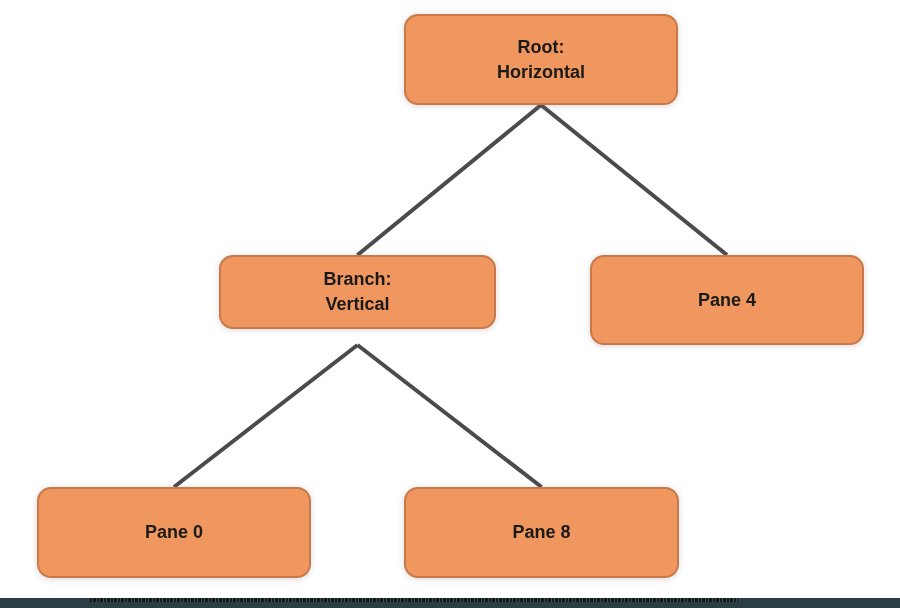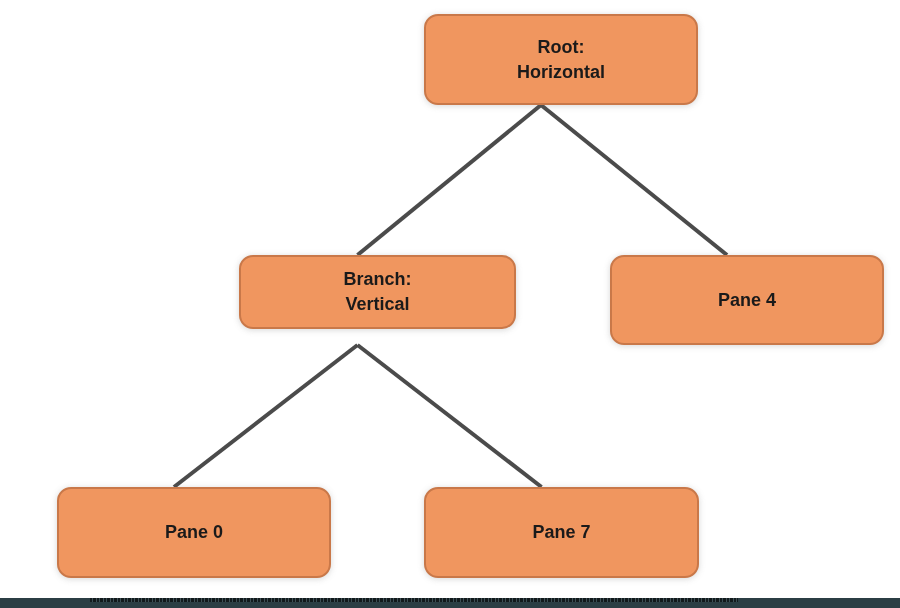--- a/index.html
+++ b/index.html
@@ -29,21 +29,20 @@
     display: flex;
     align-items: center;
     justify-content: center;
     text-align: center;
     font-weight: bold;
     font-size: 18px;
     line-height: 25px;
     color: var(--node-text, #1A1A1A);
     white-space: pre-line;
     box-shadow: 0 1px 6px rgba(110, 110, 110, 0.28);
-    margin-left: 20px;
   }
 
   .bottom-strip {
     position: absolute;
     left: 0;
     bottom: 0;
     width: 100%;
     height: 10px;
     background: var(--strip, #2B3E44);
   }
@@ -73,19 +72,19 @@
       <line x1="357.5" y1="345" x2="174" y2="487" stroke="#4B4B4B" stroke-width="4"></line>
       <line x1="357.5" y1="345" x2="541.5" y2="487" stroke="#4B4B4B" stroke-width="4"></line>
     </svg>
 
   <div class="node" id="node-root" style="left: 404px; top: 14px; width: 274px; height: 91px;">Root:
 Horizontal</div>
   <div class="node" id="node-branch" style="left: 219px; top: 255px; width: 277px; height: 74px;">Branch:
 Vertical</div>
   <div class="node" id="node-pane-2" style="left: 590px; top: 255px; width: 274px; height: 90px;">Pane 4</div>
   <div class="node" id="node-pane-0" style="left: 37px; top: 487px; width: 274px; height: 91px;">Pane 0</div>
-  <div class="node" id="node-pane-1" style="left: 404px; top: 487px; width: 275px; height: 91px;">Pane 7</div>
+  <div class="node" id="node-pane-1" style="left: 404px; top: 487px; width: 275px; height: 91px;">Pane 8</div>
 
   <div class="bottom-strip">
     <div class="noise"></div>
   </div>
 
 </div>
 
 </body></html>

